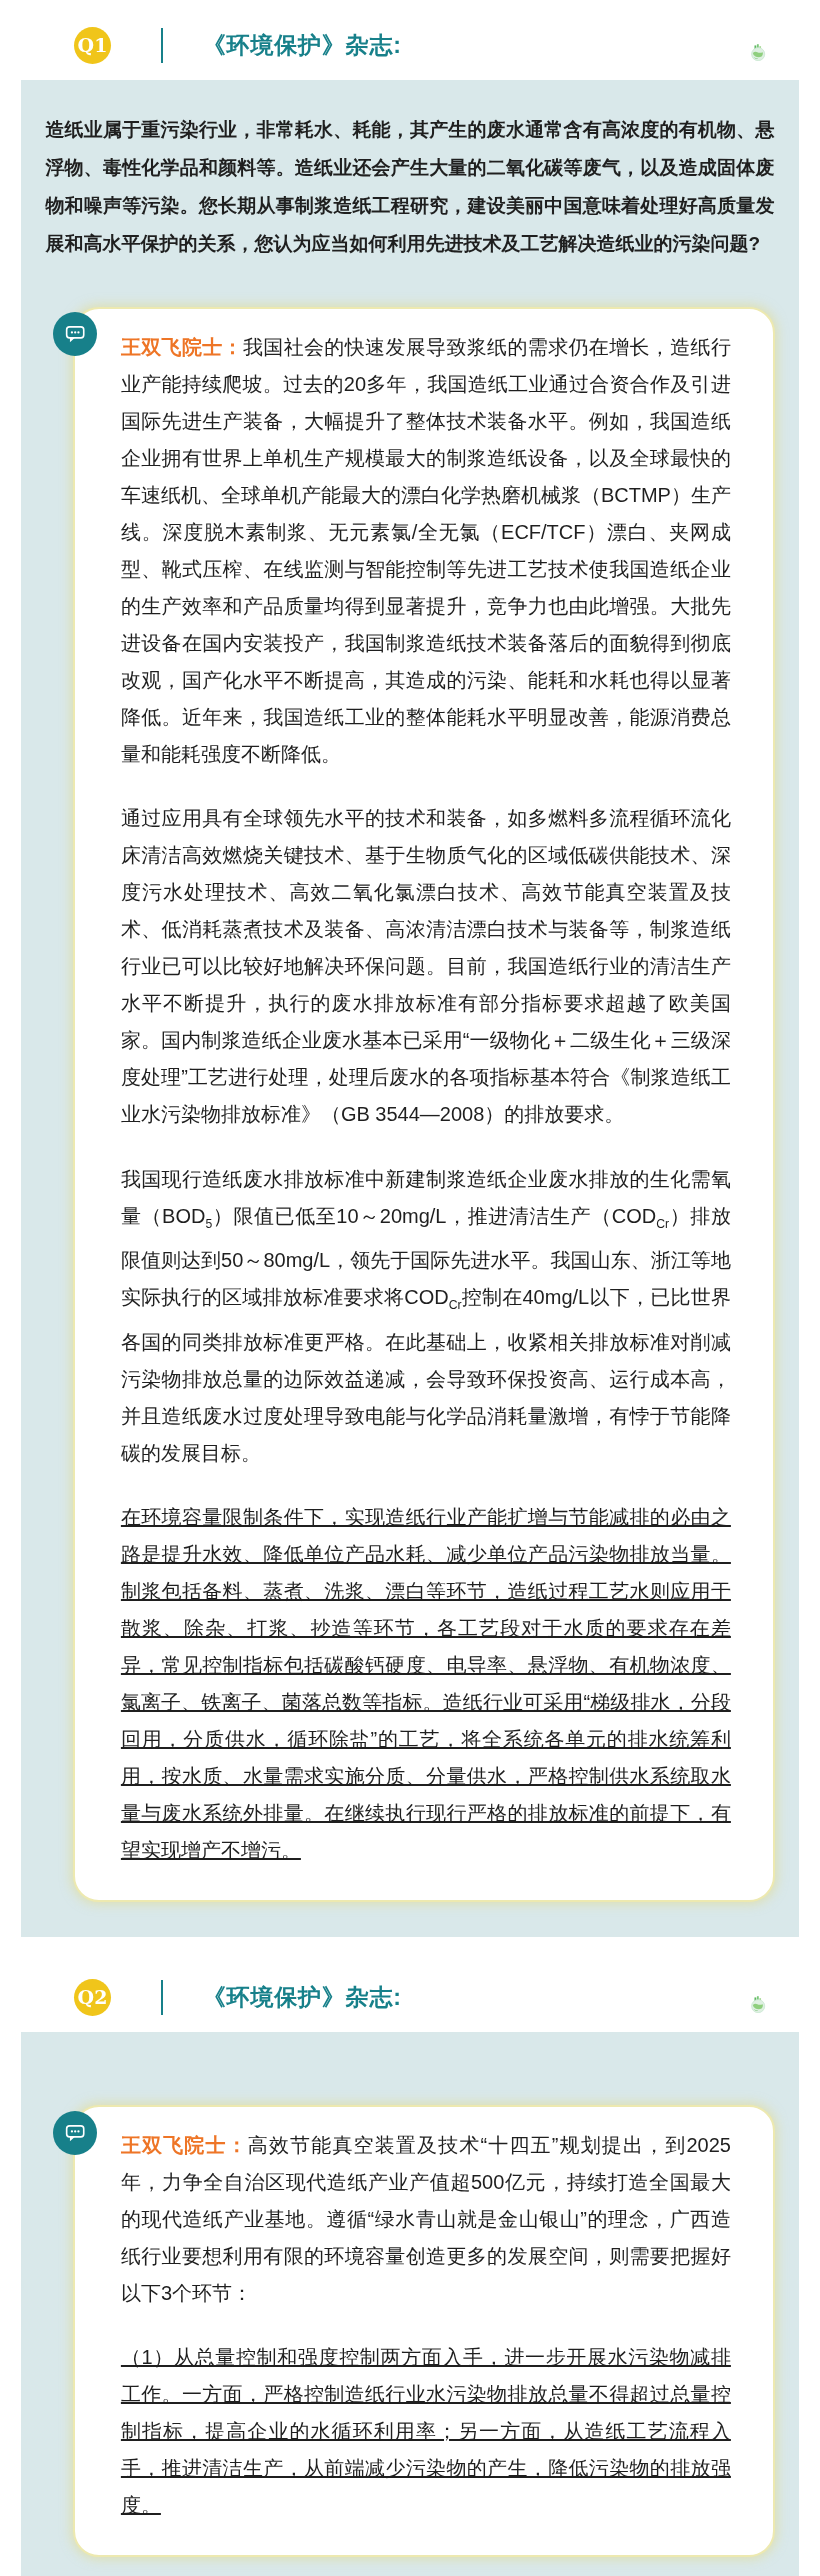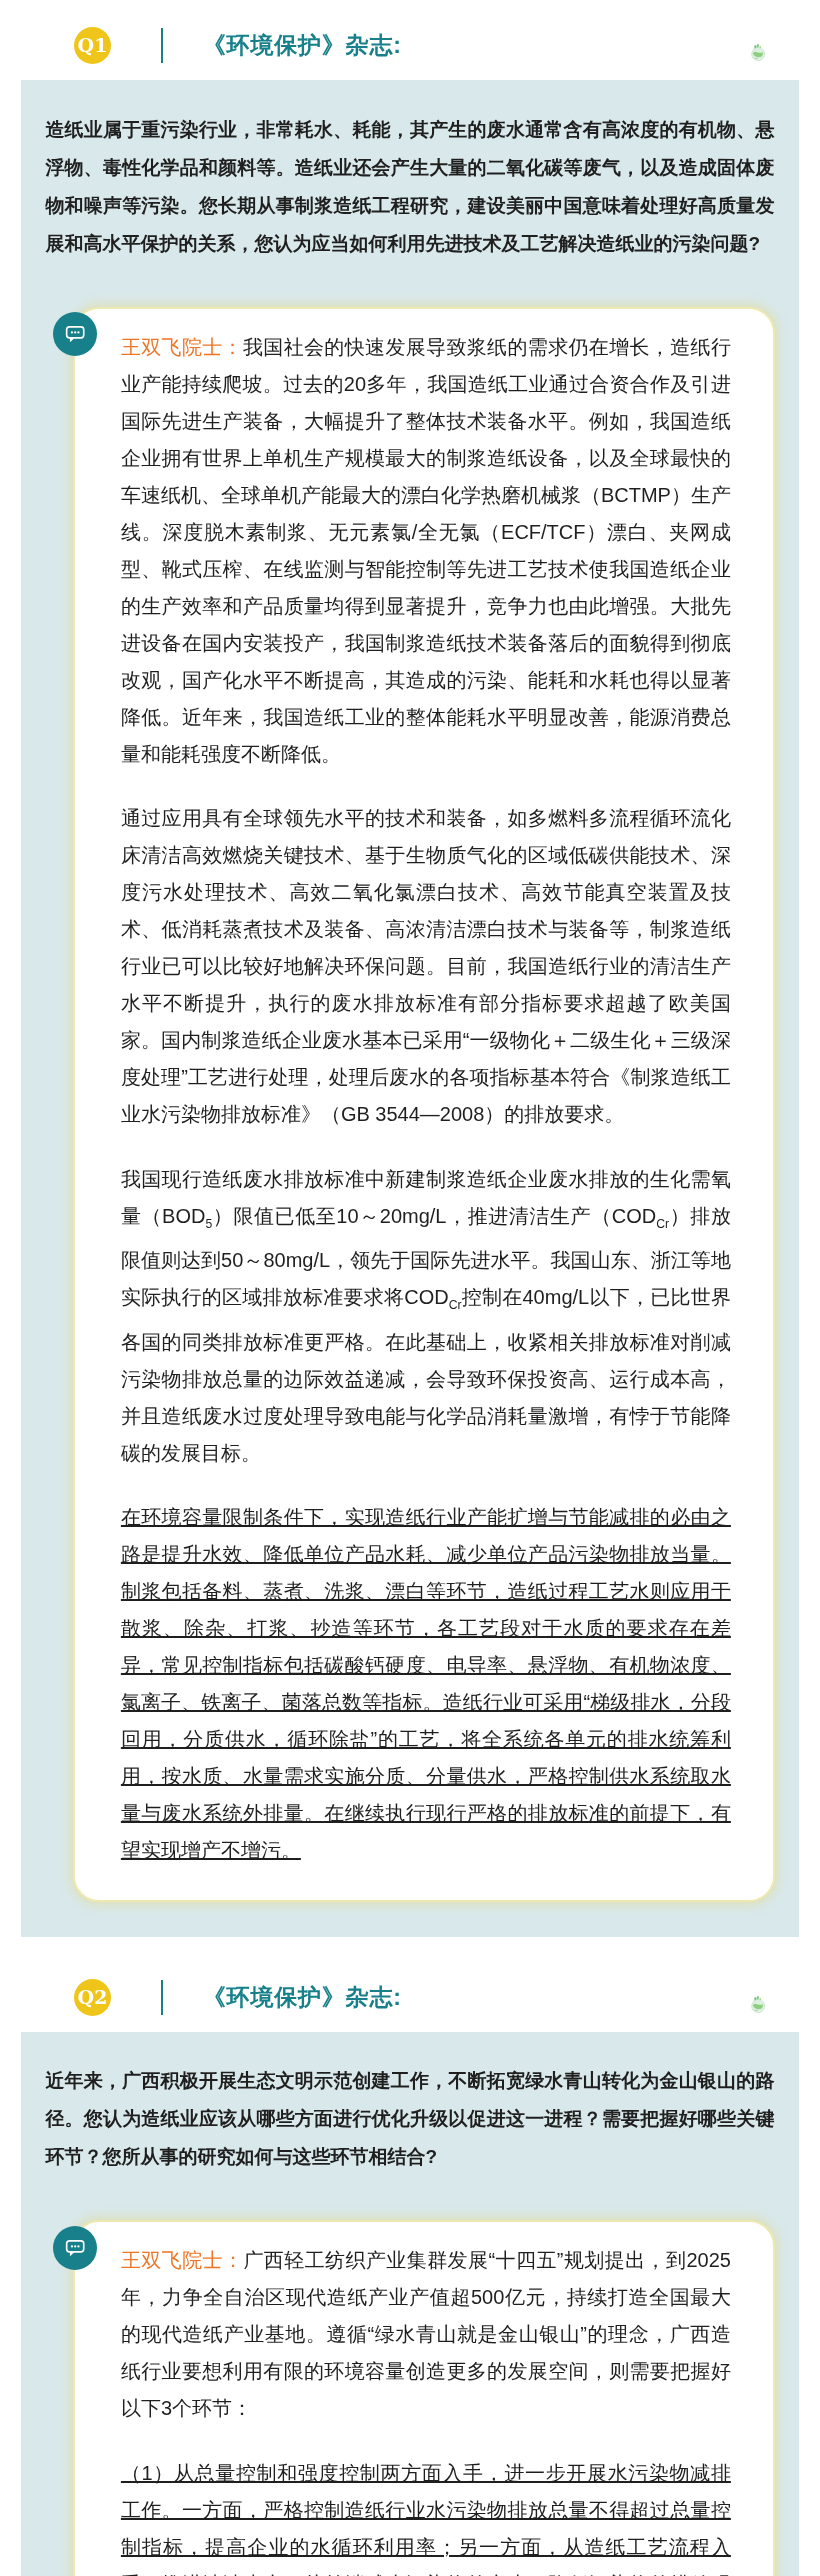--- a/index.html
+++ b/index.html
@@ -46,21 +46,21 @@
   }
   .chat-badge{
     position:absolute;left:-22px;top:3.8px;width:44px;height:44px;border-radius:50%;
     background:var(--teal);display:flex;align-items:center;justify-content:center;
   }
   .answer-body p{
     margin:0 0 27.5px;font-size:20px;line-height:37px;
     color:var(--text_dark);text-align:justify;
   }
   .answer-body p:last-child{margin-bottom:0;text-decoration:underline;}
-  .speaker{color:var(--speaker_orange);font-weight:normal;}
+  .speaker{color:var(--speaker_orange);font-weight:bold;}
   .sub{font-size:12.2px;vertical-align:-4.6px;}
 </style>
 </head>
 <body>
 
 <section class="qa-section section-1">
   <header class="q-header">
     <div class="q-badge">Q1</div>
     <div class="q-divider"></div>
     <h2 class="q-title">《环境保护》杂志:</h2>
@@ -110,32 +110,31 @@
         <rect x="10.4" y="1.6" width="2.4" height="9.5" fill="#7AC878"></rect>
         <rect x="13.6" y="4.2" width="2.2" height="7" fill="#A5D88F"></rect>
         <circle cx="12" cy="14.6" r="8.6" fill="#DFF0E2" stroke="#BFE3C8" stroke-width="0.8"></circle>
         <path d="M5 13 q3 -2.5 6 -1 q3 1.5 7 0 q1 3 -1 5.5 q-4 2 -8 0.5 q-3.5 -1.5 -4 -5z" fill="#8FCF7E"></path>
         <path d="M6.2 18.5 q2.5 2.2 5.8 2.2 q-3.2 1.2 -5.8 -2.2z" fill="#6CBB6A"></path>
       </svg>
     </span>
   </header>
 
   <div class="panel">
-    <p class="question">近年来，广西积极开展生态文明示范创建工作，不断拓宽绿水青山转化为金山银山的路径。您认为造纸业应该从哪些方面进行优化升级以促进这一进程？需要把握好哪些关键环节？您所从事的研究如何与这些环节相结合?</p>
 
     <article class="answer-card">
       <div class="chat-badge">
         <svg width="24.4" height="24.4" viewBox="0 0 30 30">
           <rect x="4.5" y="6" width="21" height="13.5" rx="3.5" fill="none" stroke="#fff" stroke-width="2"></rect>
           <circle cx="11" cy="12.8" r="1.4" fill="#fff"></circle>
           <circle cx="15" cy="12.8" r="1.4" fill="#fff"></circle>
           <circle cx="19" cy="12.8" r="1.4" fill="#fff"></circle>
           <path d="M8.5 19 L8.5 25 L15 19 Z" fill="#fff"></path>
         </svg>
       </div>
       <div class="answer-body">
-          <p><span class="speaker">王双飞院士：</span><span>广西轻工纺织产业集群发展“十四五”规划提出，到2025年，力争全自治区现代造纸产业产值超500亿元，持续打造全国最大的现代造纸产业基地。遵循“绿水青山就是金山银山”的理念，广西造纸行业要想利用有限的环境容量创造更多的发展空间，则需要把握好以下3个环节：</span></p>
+          <p><span class="speaker">王双飞院士：</span><span>高效节能真空装置及技术“十四五”规划提出，到2025年，力争全自治区现代造纸产业产值超500亿元，持续打造全国最大的现代造纸产业基地。遵循“绿水青山就是金山银山”的理念，广西造纸行业要想利用有限的环境容量创造更多的发展空间，则需要把握好以下3个环节：</span></p>
           <p><span>（1）从总量控制和强度控制两方面入手，进一步开展水污染物减排工作。一方面，严格控制造纸行业水污染物排放总量不得超过总量控制指标，提高企业的水循环利用率；另一方面，从造纸工艺流程入手，推进清洁生产，从前端减少污染物的产生，降低污染物的排放强度。</span></p>
         </div>
     </article>
   </div>
 </section>
 
 
 </body></html>

